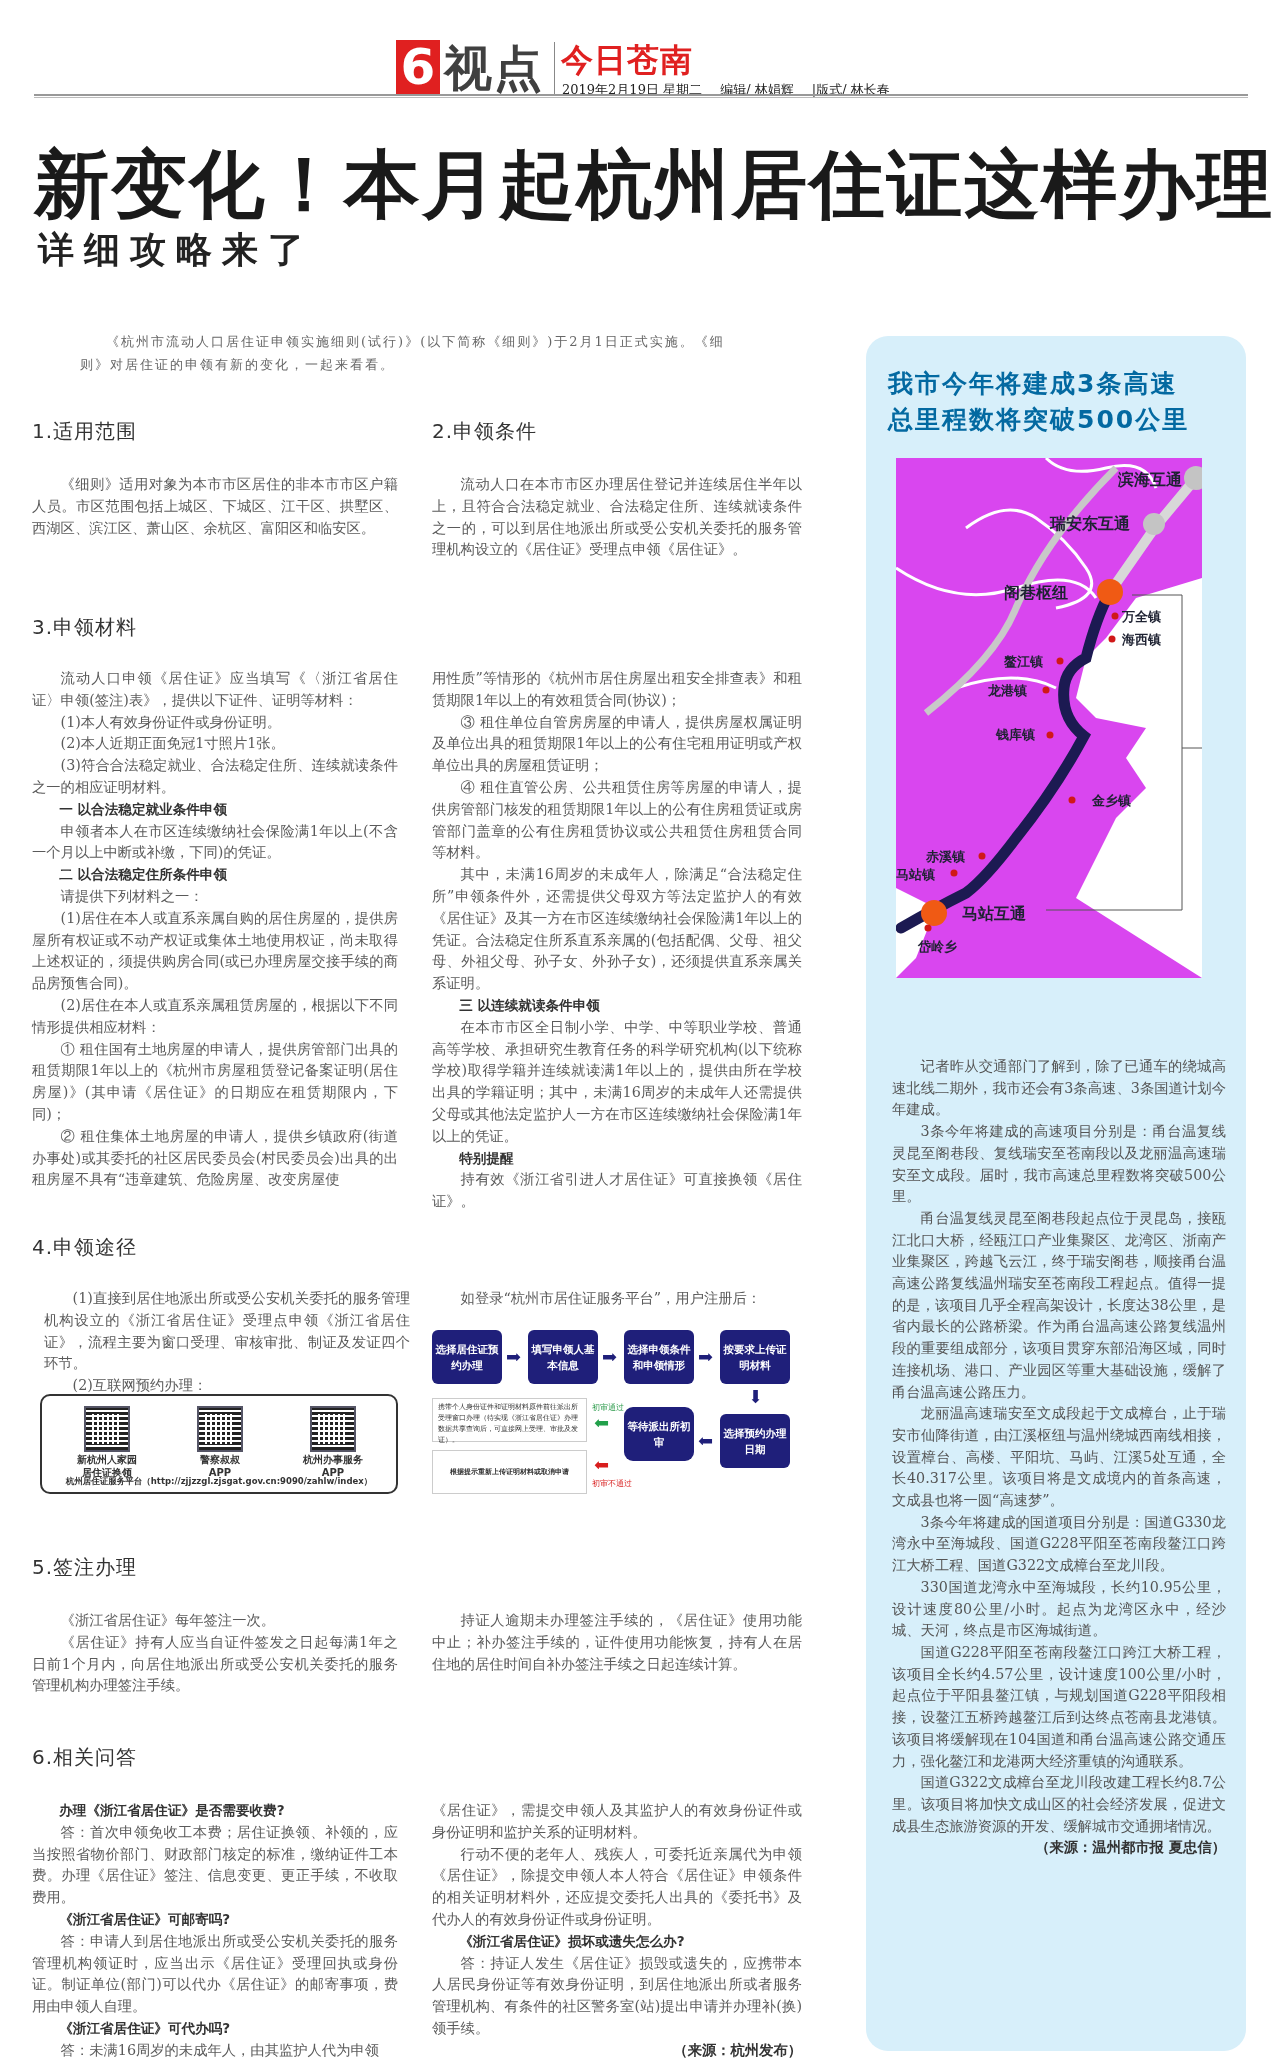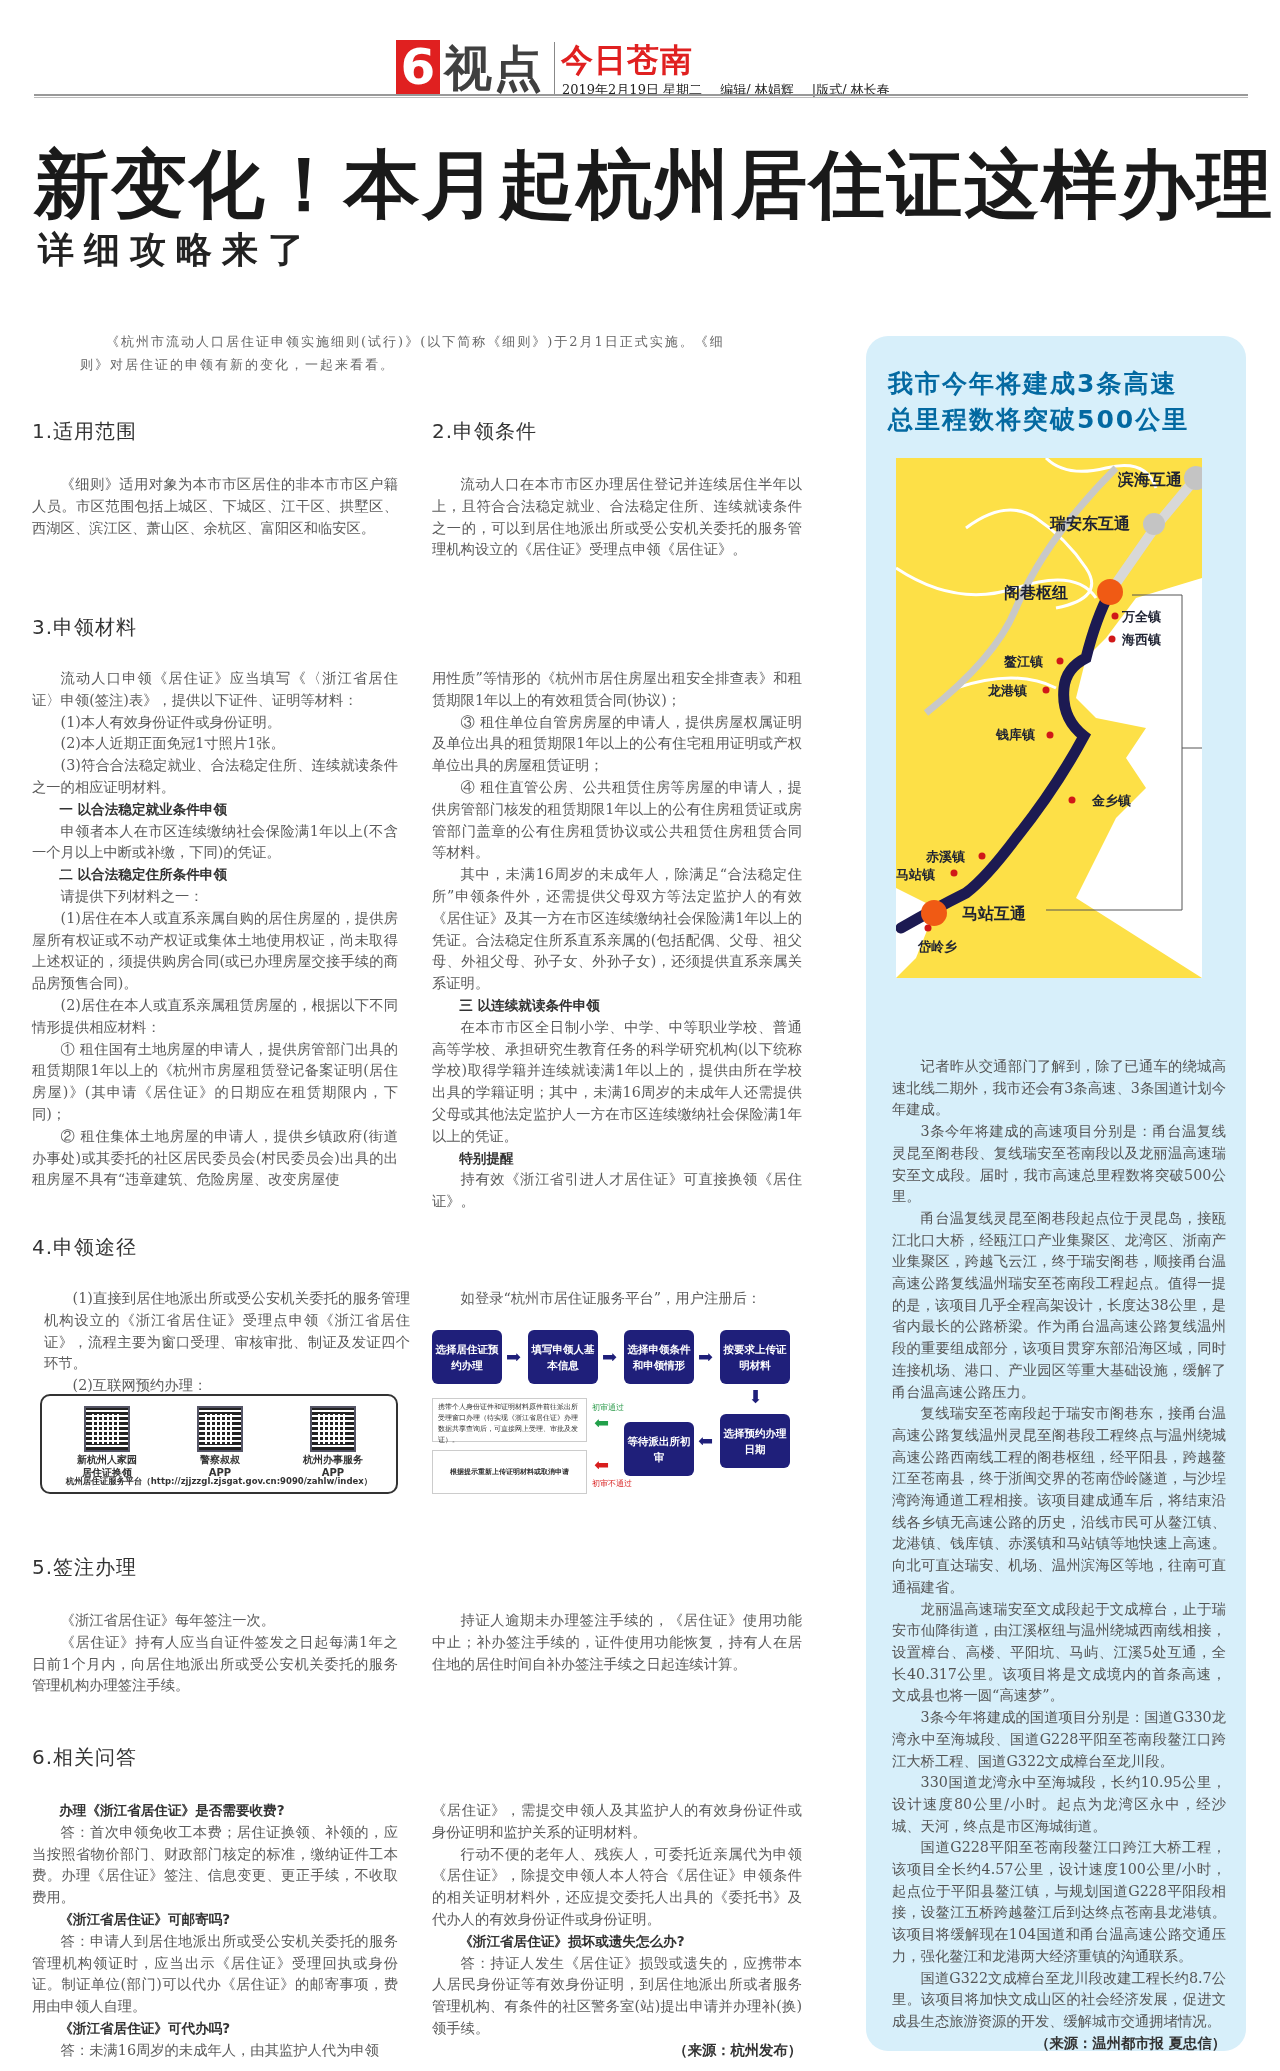--- a/index.html
+++ b/index.html
@@ -51,21 +51,21 @@
     font-family: "DejaVu Sans", sans-serif; font-weight: bold; font-size: 10.5px; line-height: 16px; text-align: center;
     display: flex; align-items: center; justify-content: center; padding: 0 3px; }
   .farrow { position: absolute; color: #1f1f7a; font-size: 18px; line-height: 18px; font-weight: bold; }
   .fnote { position: absolute; background: #fff; border: 1px solid #ccc; font-family: "DejaVu Sans", sans-serif; font-size: 7px; line-height: 11px; color: #333; padding: 3px 5px; }
   .fpass { position: absolute; font-family: "DejaVu Sans", sans-serif; font-size: 8px; }
 
   
   .sidebar { position: absolute; left: 866px; top: 336px; width: 380px; height: 1715px; background: #d7effa; border-radius: 22px; }
   .side-title { position: absolute; left: 22px; top: 30px; width: 340px; font-family: "DejaVu Sans", sans-serif; font-weight: bold;
     font-size: 25px; line-height: 36px; color: #0369a1; letter-spacing: 2px; }
-  .map { position: absolute; left: 30px; top: 122px; width: 306px; height: 520px; background: #fde047; overflow: hidden; }
+  .map { position: absolute; left: 30px; top: 122px; width: 306px; height: 520px; background: #d946ef; overflow: hidden; }
   .map svg { position: absolute; left: 0; top: 0; }
   .map-label { position: absolute; font-family: "DejaVu Sans", sans-serif; font-weight: bold; font-size: 13px; color: #1e2232; white-space: nowrap; }
   .map-label.big { font-size: 16px; }
   .side-body { position: absolute; left: 26px; top: 720px; width: 334px; font-size: 14.3px; line-height: 21.7px; color: #555; text-align: justify; }
   .side-body p { text-indent: 2em; }
   .side-body .src { text-align: right; font-family: "DejaVu Sans", sans-serif; font-weight: bold; color: #333; text-indent: 0; }
 </style>
 </head>
 <body>
 
@@ -156,21 +156,21 @@
   <div class="fbox" style="left:0; top:0;">选择居住证预约办理</div>
   <div class="farrow" style="left:74px; top:18px;">➡</div>
   <div class="fbox" style="left:96px; top:0;">填写申领人基本信息</div>
   <div class="farrow" style="left:170px; top:18px;">➡</div>
   <div class="fbox" style="left:192px; top:0;">选择申领条件和申领情形</div>
   <div class="farrow" style="left:266px; top:18px;">➡</div>
   <div class="fbox" style="left:288px; top:0;">按要求上传证明材料</div>
   <div class="farrow" style="left:316px; top:58px;">⬇</div>
   <div class="fbox" style="left:288px; top:84px;">选择预约办理日期</div>
   <div class="farrow" style="left:266px; top:102px;">⬅</div>
-  <div class="fbox" style="left:192px; top:92px;">等待派出所初审</div>
+  <div class="fbox" style="left:192px; top:77px;border-radius:9px;">等待派出所初审</div>
   <div class="fnote" style="left:0; top:68px; width:155px; height:44px;">携带个人身份证件和证明材料原件前往派出所受理窗口办理（待实现《浙江省居住证》办理数据共享查询后，可直接网上受理、审批及发证）。</div>
   <div class="fpass" style="left:160px; top:72px; color:#2a9a4a;">初审通过</div>
   <div class="farrow" style="left:162px; top:84px; color:#22a04a;">⬅</div>
   <div class="fnote" style="left:0; top:120px; width:155px; height:44px; display:flex; align-items:center; justify-content:center; font-weight:bold;">根据提示重新上传证明材料或取消申请</div>
   <div class="farrow" style="left:162px; top:126px; color:#d81e1e;">⬅</div>
   <div class="fpass" style="left:160px; top:148px; color:#d81e1e;">初审不通过</div>
 </div>
 
 <div class="sec-title" style="left:32px; top:1554px;">5.签注办理</div>
 <div class="col" style="left:32px; top:1610px; width:366px;">
@@ -249,21 +249,20 @@
     <div class="map-label" style="left:30px; top:390px;">赤溪镇</div>
     <div class="map-label" style="left:0px; top:408px;">马站镇</div>
     <div class="map-label big" style="left:66px; top:446px;">马站互通</div>
     <div class="map-label" style="left:22px; top:480px;">岱岭乡</div>
   </div>
 
   <div class="side-body" id="side-body">
       <p>记者昨从交通部门了解到，除了已通车的绕城高速北线二期外，我市还会有3条高速、3条国道计划今年建成。</p>
       <p>3条今年将建成的高速项目分别是：甬台温复线灵昆至阁巷段、复线瑞安至苍南段以及龙丽温高速瑞安至文成段。届时，我市高速总里程数将突破500公里。</p>
       <p>甬台温复线灵昆至阁巷段起点位于灵昆岛，接瓯江北口大桥，经瓯江口产业集聚区、龙湾区、浙南产业集聚区，跨越飞云江，终于瑞安阁巷，顺接甬台温高速公路复线温州瑞安至苍南段工程起点。值得一提的是，该项目几乎全程高架设计，长度达38公里，是省内最长的公路桥梁。作为甬台温高速公路复线温州段的重要组成部分，该项目贯穿东部沿海区域，同时连接机场、港口、产业园区等重大基础设施，缓解了甬台温高速公路压力。</p>
-      <p>复线瑞安至苍南段起于瑞安市阁巷东，接甬台温高速公路复线温州灵昆至阁巷段工程终点与温州绕城高速公路西南线工程的阁巷枢纽，经平阳县，跨越鳌江至苍南县，终于浙闽交界的苍南岱岭隧道，与沙埕湾跨海通道工程相接。该项目建成通车后，将结束沿线各乡镇无高速公路的历史，沿线市民可从鳌江镇、龙港镇、钱库镇、赤溪镇和马站镇等地快速上高速。向北可直达瑞安、机场、温州滨海区等地，往南可直通福建省。</p>
       <p>龙丽温高速瑞安至文成段起于文成樟台，止于瑞安市仙降街道，由江溪枢纽与温州绕城西南线相接，设置樟台、高楼、平阳坑、马屿、江溪5处互通，全长40.317公里。该项目将是文成境内的首条高速，文成县也将一圆“高速梦”。</p>
       <p>3条今年将建成的国道项目分别是：国道G330龙湾永中至海城段、国道G228平阳至苍南段鳌江口跨江大桥工程、国道G322文成樟台至龙川段。</p>
       <p>330国道龙湾永中至海城段，长约10.95公里，设计速度80公里/小时。起点为龙湾区永中，经沙城、天河，终点是市区海城街道。</p>
       <p>国道G228平阳至苍南段鳌江口跨江大桥工程，该项目全长约4.57公里，设计速度100公里/小时，起点位于平阳县鳌江镇，与规划国道G228平阳段相接，设鳌江五桥跨越鳌江后到达终点苍南县龙港镇。该项目将缓解现在104国道和甬台温高速公路交通压力，强化鳌江和龙港两大经济重镇的沟通联系。</p>
       <p>国道G322文成樟台至龙川段改建工程长约8.7公里。该项目将加快文成山区的社会经济发展，促进文成县生态旅游资源的开发、缓解城市交通拥堵情况。</p>
       <p class="src">（来源：温州都市报 夏忠信）</p>
     </div>
 </div>
 
 </body></html>

